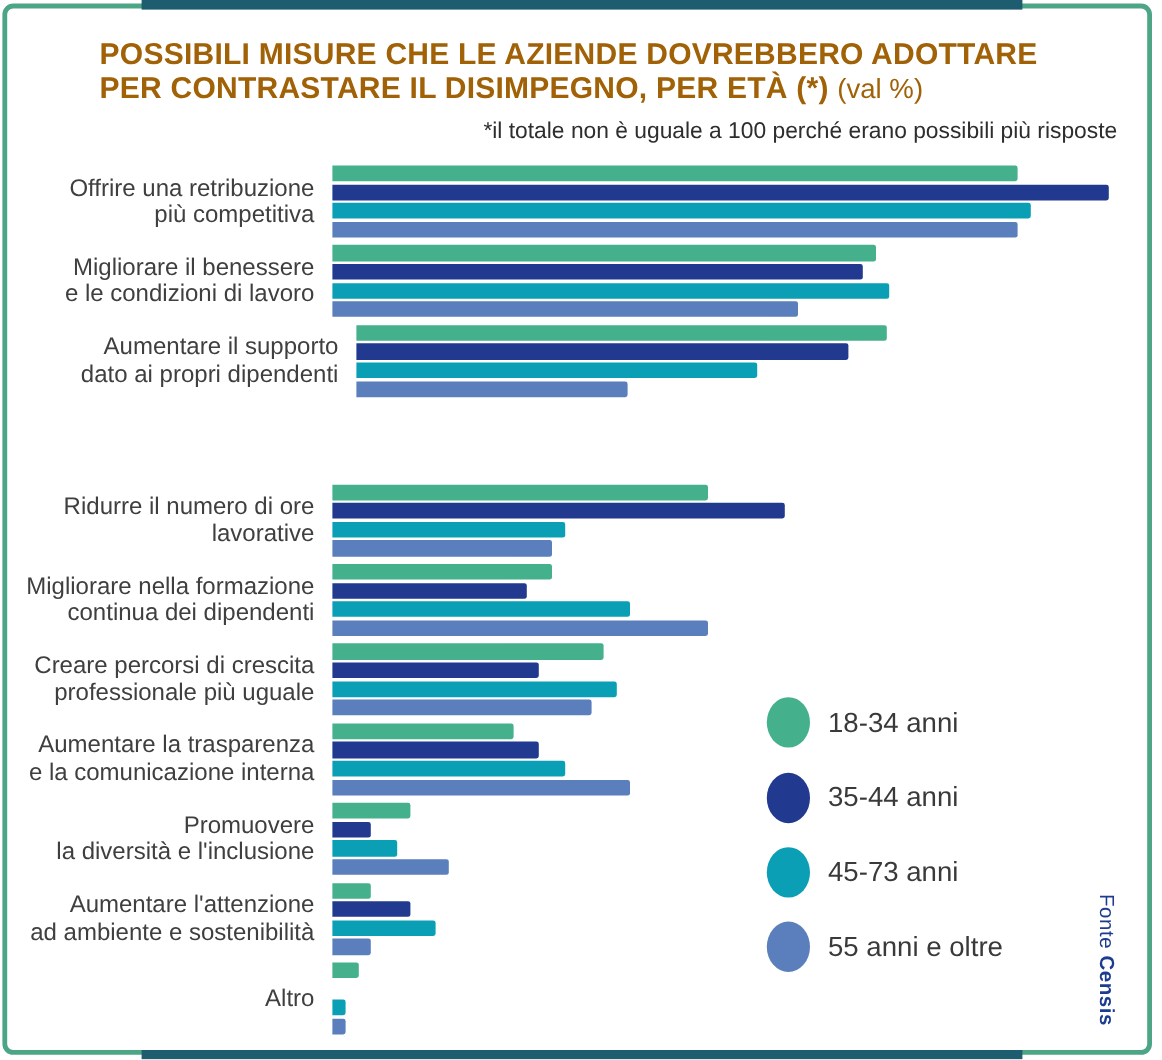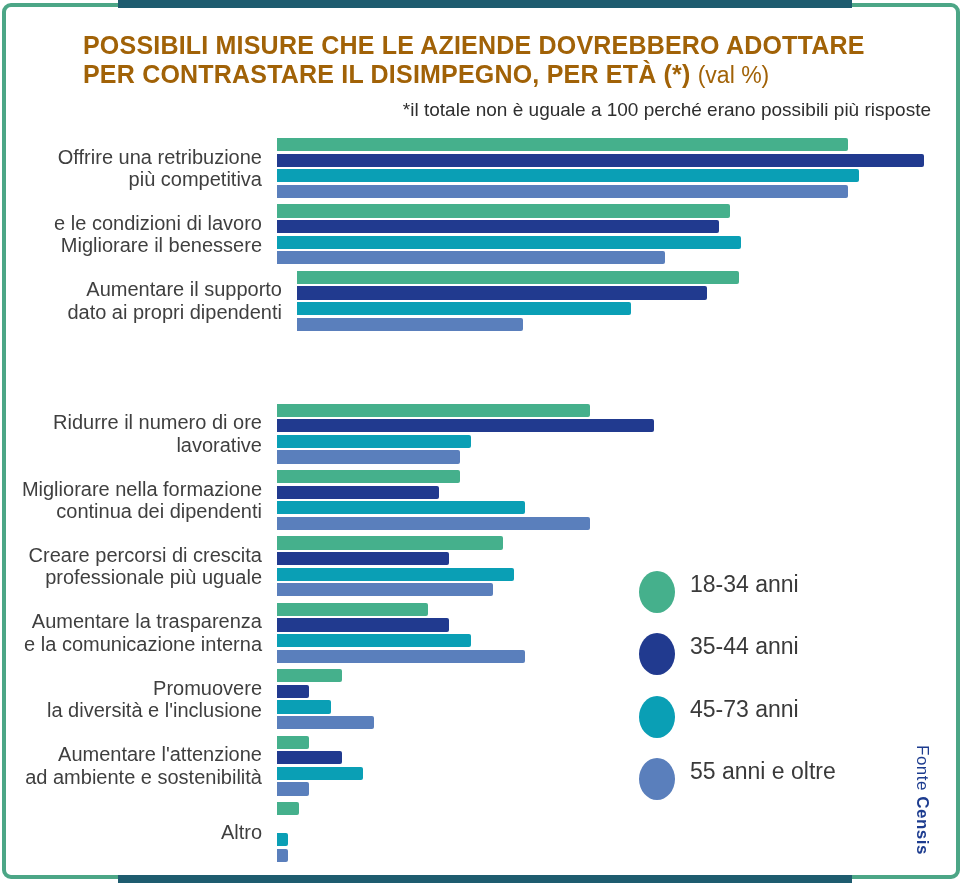--- a/index.html
+++ b/index.html
@@ -16,21 +16,21 @@
   .note{position:absolute;right:37px;top:99px;font-size:19px;color:#2e2e2e;font-weight:500;
         white-space:nowrap;}
   #chart-area{position:absolute;left:0;top:138px;width:968px;height:730px;padding-left:45px;}
   .row{position:absolute;left:0;width:100%;height:60px;}
   .cat-label{position:absolute;left:0;top:0;width:262px;height:60px;display:flex;
              flex-direction:column;justify-content:center;align-items:flex-end;
              text-align:right;font-size:20px;line-height:22.5px;color:#3f3f3f;}
   .bars{position:absolute;left:277px;top:0;display:flex;flex-direction:column;gap:2.4px;}
   .bar{height:13.2px;border-radius:0 2px 2px 0;}
   .legend{position:absolute;left:639px;top:571px;}
-  .legend-item{display:flex;height:62.4px;}
+  .legend-item{display:flex;align-items:center;height:62.4px;}
   .legend-swatch{width:36px;height:42px;border-radius:50%;margin-right:15px;flex:0 0 auto;}
   .legend-label{font-size:23px;color:#3a3a3a;white-space:nowrap;}
   .fonte{position:absolute;left:912px;top:745px;writing-mode:vertical-rl;
          font-size:17px;letter-spacing:.5px;color:#1d3c8f;white-space:nowrap;}
   .fonte .censis{font-weight:bold;}
 </style>
 </head>
 <body>
 
 <div id="stage">
@@ -55,22 +55,22 @@
         </div>
         <div class="bars">
           <div class="bar" style="width: 571px; background: rgb(69, 176, 140);"></div>
           <div class="bar" style="width: 647px; background: rgb(33, 58, 143);"></div>
           <div class="bar" style="width: 582px; background: rgb(10, 159, 181);"></div>
           <div class="bar" style="width: 571px; background: rgb(90, 127, 188);"></div>
         </div>
       </div>
       <div class="row" style="top: 66.4px;">
         <div class="cat-label">
+          <div>Migliorare il benessere</div>
           <div>e le condizioni di lavoro</div>
-          <div>Migliorare il benessere</div>
         </div>
         <div class="bars">
           <div class="bar" style="width: 453px; background: rgb(69, 176, 140);"></div>
           <div class="bar" style="width: 442px; background: rgb(33, 58, 143);"></div>
           <div class="bar" style="width: 464px; background: rgb(10, 159, 181);"></div>
           <div class="bar" style="width: 388px; background: rgb(90, 127, 188);"></div>
         </div>
       </div>
       <div class="row" style="top: 132.8px; margin-left: 20px;">
         <div class="cat-label">

